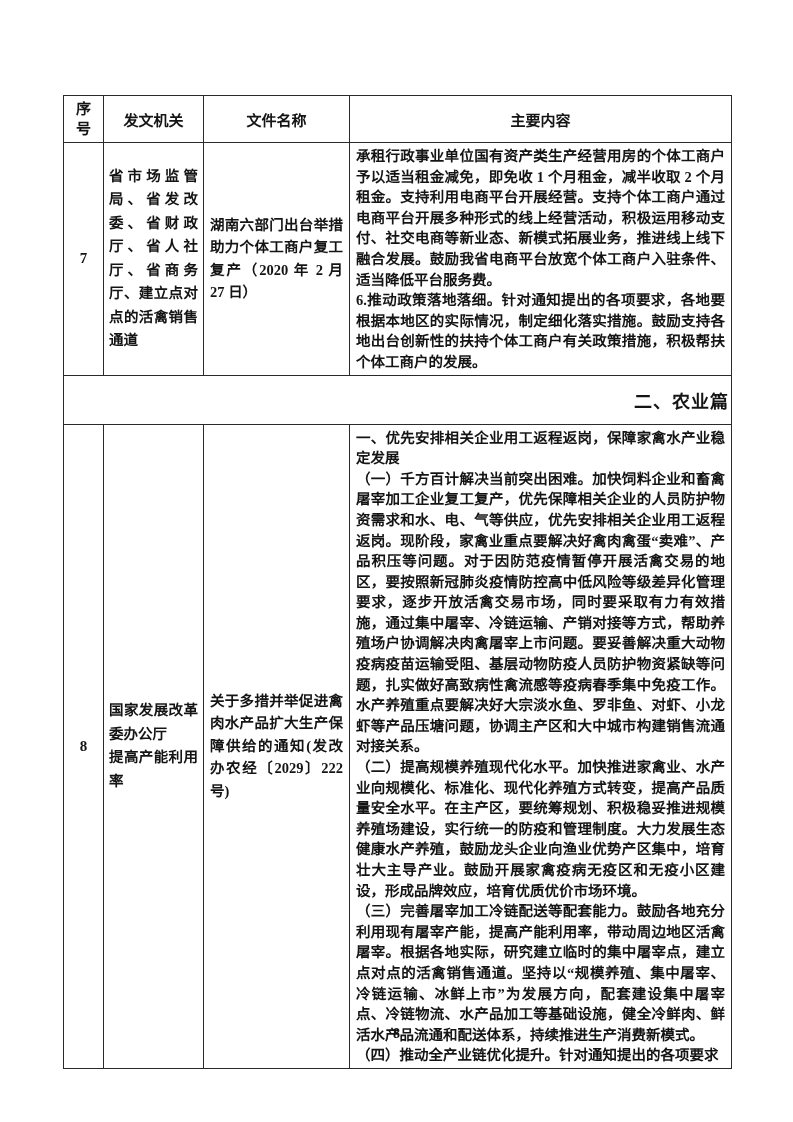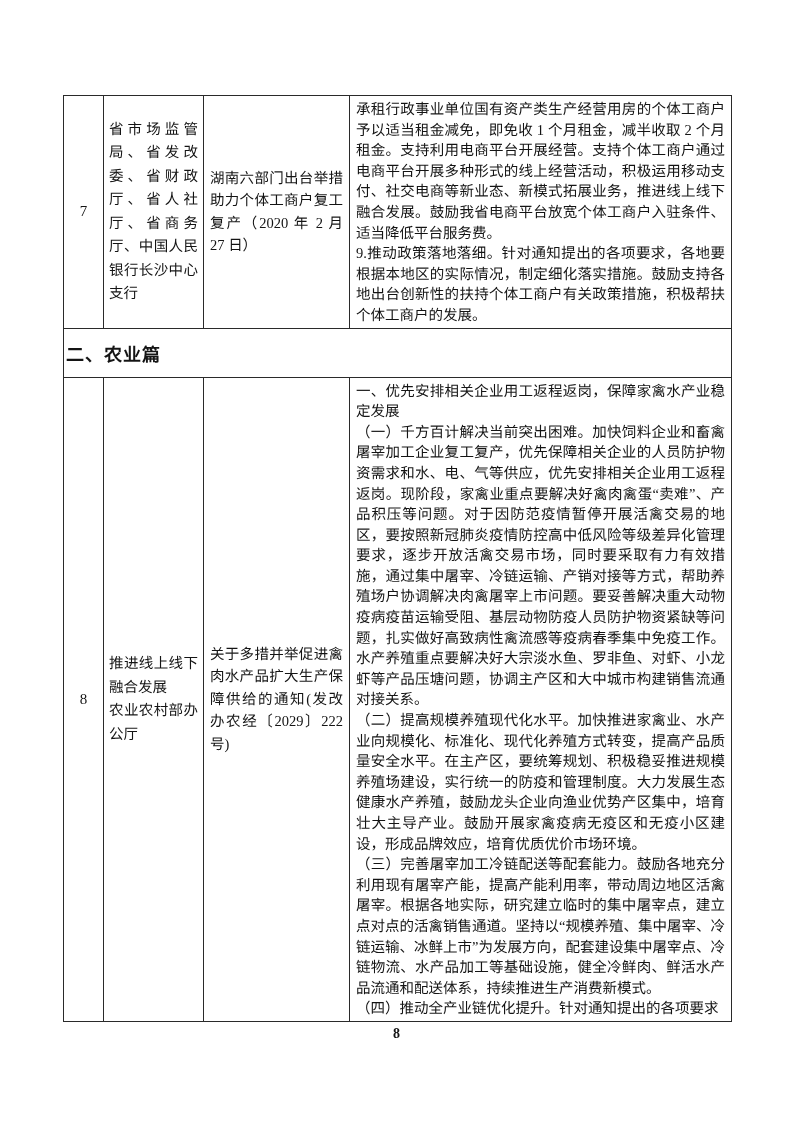--- a/index.html
+++ b/index.html
@@ -19,21 +19,21 @@
   table.doc-table {
     position: absolute;
     left: 63px;
     top: 95px;
     width: 668px;
     border-collapse: collapse;
     table-layout: fixed;
   }
   .doc-table td, .doc-table th {
     border: 1px solid #2a2a2a;
-    font-weight: 400;
+    font-weight: 700;
     font-size: 14.5px;
     box-sizing: border-box;
     overflow: hidden;
   }
   
   tr.head-row { height: 47px; }
   tr.head-row th {
     font-weight: 700;
     font-size: 15px;
     text-align: center;
@@ -73,21 +73,21 @@
     padding: 3px 6px 2px 6px;
     text-align: justify;
     text-justify: inter-character;
     line-height: 20.6px;
   }
   td.cell-content p { margin: 0; }
   .authority-line { display: block; }
   
   tr.section-row { height: 49px; }
   td.cell-section {
-    text-align: left;
+    text-align: right;
     vertical-align: middle;
     font-weight: 700;
     font-size: 18px;
     letter-spacing: 1px;
     padding: 2px;
   }
   
   .page-footer {
     position: absolute;
     left: 0;
@@ -105,42 +105,50 @@
 
   <table class="doc-table">
     <colgroup>
       <col style="width:40px">
       <col style="width:100px">
       <col style="width:146px">
       <col style="width:382px">
     </colgroup>
 
     <tbody>
+        <tr class="head-row">
+      <th>
+        <span class="serial-head-text">序号</span>
+      </th>
+      <th>发文机关</th>
+      <th>文件名称</th>
+      <th>主要内容</th>
+    </tr>
 
     <tr class="row-7">
       <td class="cell-serial">7</td>
       <td class="cell-authority">
-        <span class="authority-line">省市场监管局、省发改委、省财政厅、省人社厅、省商务厅、中国人民银行长沙中心支行</span>
+        <span class="authority-line">省市场监管局、省发改委、省财政厅、省人社厅、省商务厅、建立点对点的活禽销售通道</span>
       </td>
       <td class="cell-document">湖南六部门出台举措助力个体工商户复工复产（2020 年 2 月 27 日）</td>
       <td class="cell-content">
         <p>承租行政事业单位国有资产类生产经营用房的个体工商户予以适当租金减免，即免收 1 个月租金，减半收取 2 个月租金。支持利用电商平台开展经营。支持个体工商户通过电商平台开展多种形式的线上经营活动，积极运用移动支付、社交电商等新业态、新模式拓展业务，推进线上线下融合发展。鼓励我省电商平台放宽个体工商户入驻条件、适当降低平台服务费。</p>
-        <p>9.推动政策落地落细。针对通知提出的各项要求，各地要根据本地区的实际情况，制定细化落实措施。鼓励支持各地出台创新性的扶持个体工商户有关政策措施，积极帮扶个体工商户的发展。</p>
+        <p>6.推动政策落地落细。针对通知提出的各项要求，各地要根据本地区的实际情况，制定细化落实措施。鼓励支持各地出台创新性的扶持个体工商户有关政策措施，积极帮扶个体工商户的发展。</p>
       </td>
     </tr>
 
     <tr class="section-row">
       <td class="cell-section" colspan="4">二、农业篇</td>
     </tr>
 
     <tr class="row-8">
       <td class="cell-serial">8</td>
       <td class="cell-authority">
-        <span class="authority-line">推进线上线下融合发展</span>
-        <span class="authority-line">农业农村部办公厅</span>
+        <span class="authority-line">国家发展改革委办公厅</span>
+        <span class="authority-line">提高产能利用率</span>
       </td>
       <td class="cell-document">关于多措并举促进禽肉水产品扩大生产保障供给的通知(发改办农经〔2029〕222 号)</td>
       <td class="cell-content">
         <p>一、优先安排相关企业用工返程返岗，保障家禽水产业稳定发展</p>
         <p>（一）千方百计解决当前突出困难。加快饲料企业和畜禽屠宰加工企业复工复产，优先保障相关企业的人员防护物资需求和水、电、气等供应，优先安排相关企业用工返程返岗。现阶段，家禽业重点要解决好禽肉禽蛋“卖难”、产品积压等问题。对于因防范疫情暂停开展活禽交易的地区，要按照新冠肺炎疫情防控高中低风险等级差异化管理要求，逐步开放活禽交易市场，同时要采取有力有效措施，通过集中屠宰、冷链运输、产销对接等方式，帮助养殖场户协调解决肉禽屠宰上市问题。要妥善解决重大动物疫病疫苗运输受阻、基层动物防疫人员防护物资紧缺等问题，扎实做好高致病性禽流感等疫病春季集中免疫工作。水产养殖重点要解决好大宗淡水鱼、罗非鱼、对虾、小龙虾等产品压塘问题，协调主产区和大中城市构建销售流通对接关系。</p>
         <p>（二）提高规模养殖现代化水平。加快推进家禽业、水产业向规模化、标准化、现代化养殖方式转变，提高产品质量安全水平。在主产区，要统筹规划、积极稳妥推进规模养殖场建设，实行统一的防疫和管理制度。大力发展生态健康水产养殖，鼓励龙头企业向渔业优势产区集中，培育壮大主导产业。鼓励开展家禽疫病无疫区和无疫小区建设，形成品牌效应，培育优质优价市场环境。</p>
         <p>（三）完善屠宰加工冷链配送等配套能力。鼓励各地充分利用现有屠宰产能，提高产能利用率，带动周边地区活禽屠宰。根据各地实际，研究建立临时的集中屠宰点，建立点对点的活禽销售通道。坚持以“规模养殖、集中屠宰、冷链运输、冰鲜上市”为发展方向，配套建设集中屠宰点、冷链物流、水产品加工等基础设施，健全冷鲜肉、鲜活水产品流通和配送体系，持续推进生产消费新模式。</p>
         <p>（四）推动全产业链优化提升。针对通知提出的各项要求</p>
       </td>
     </tr>

